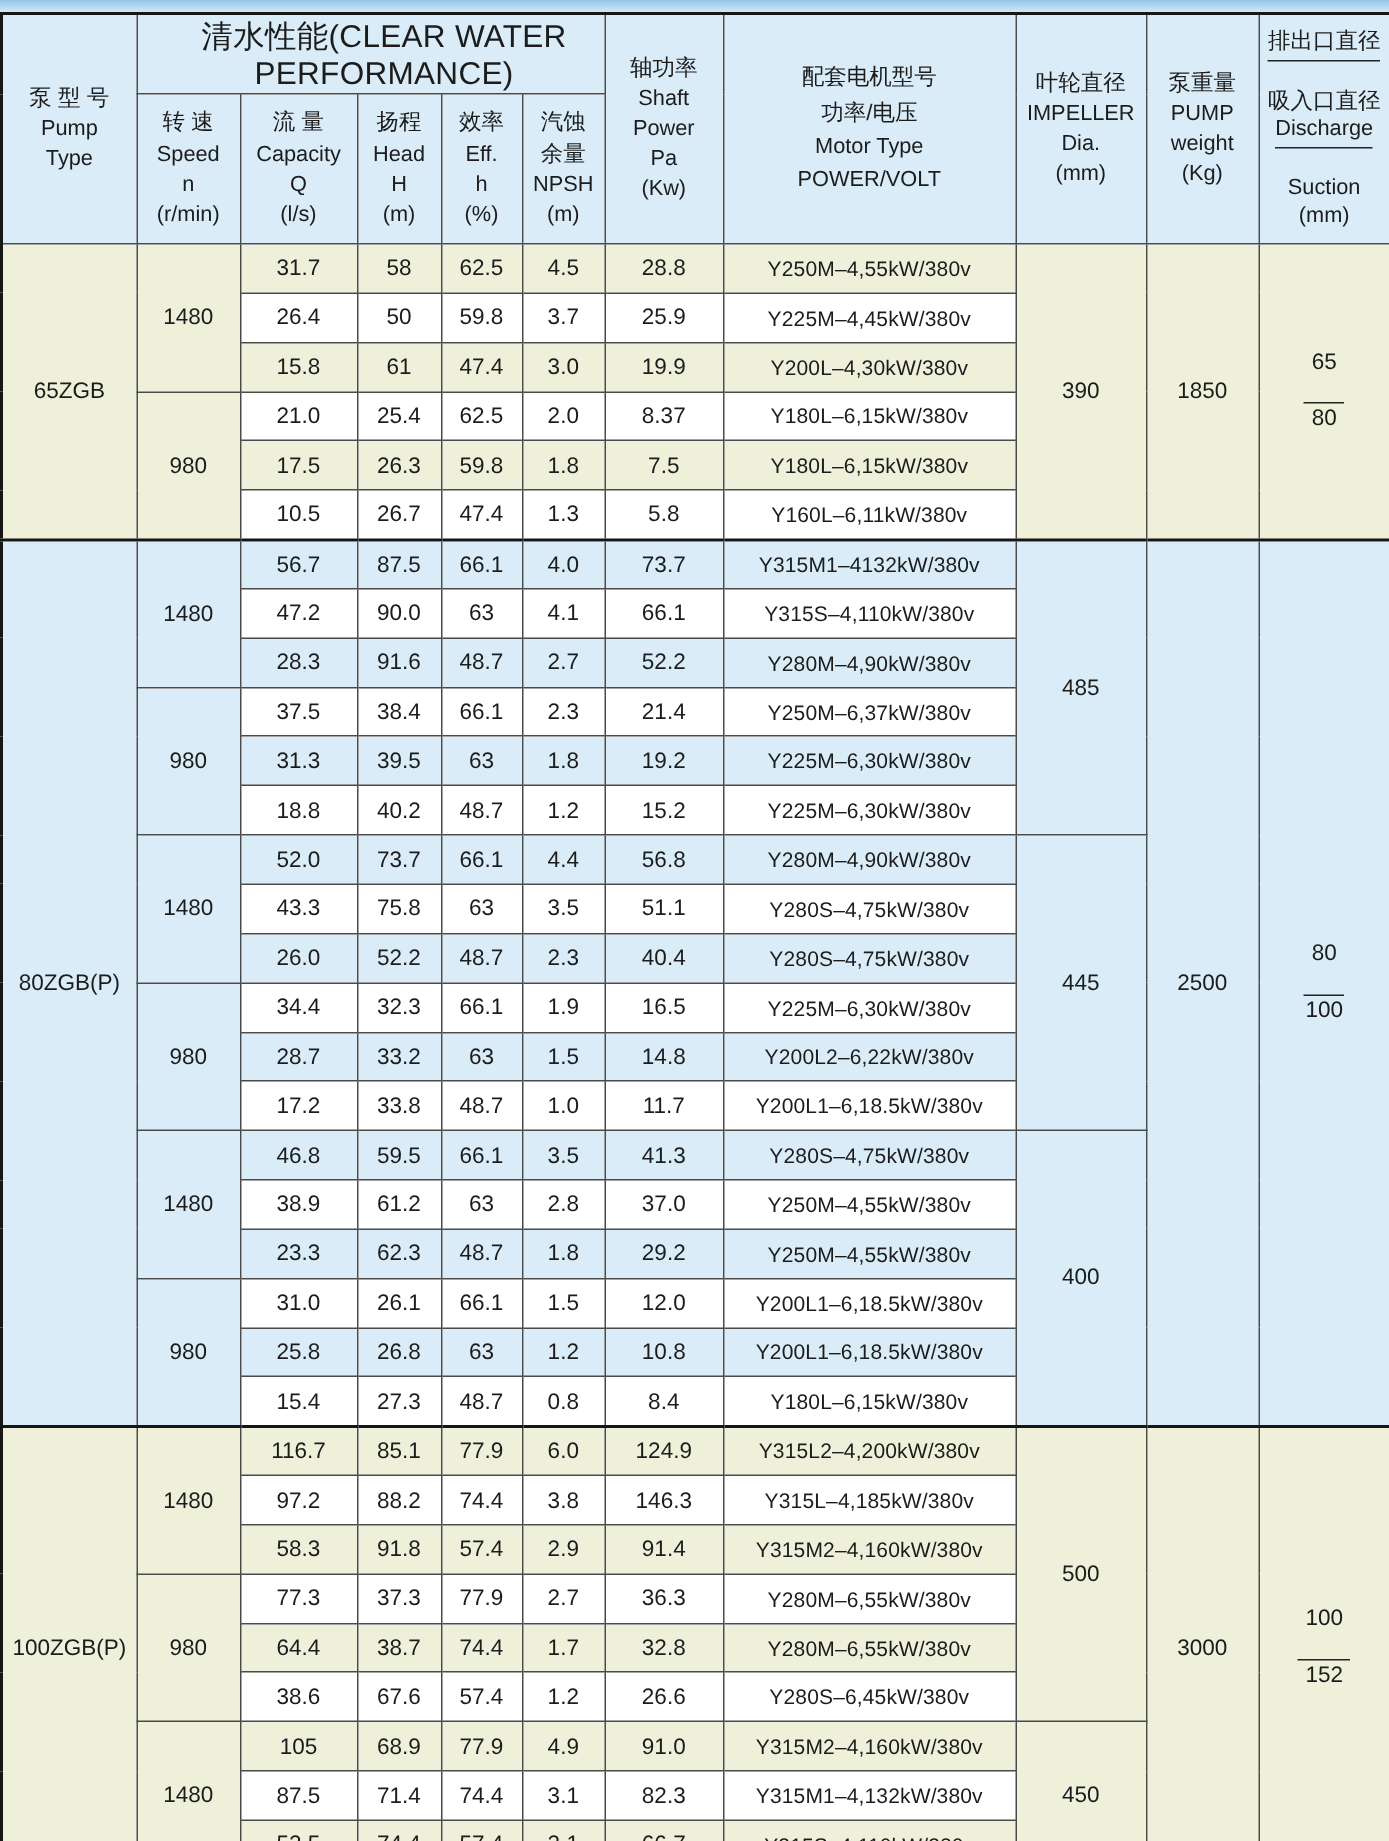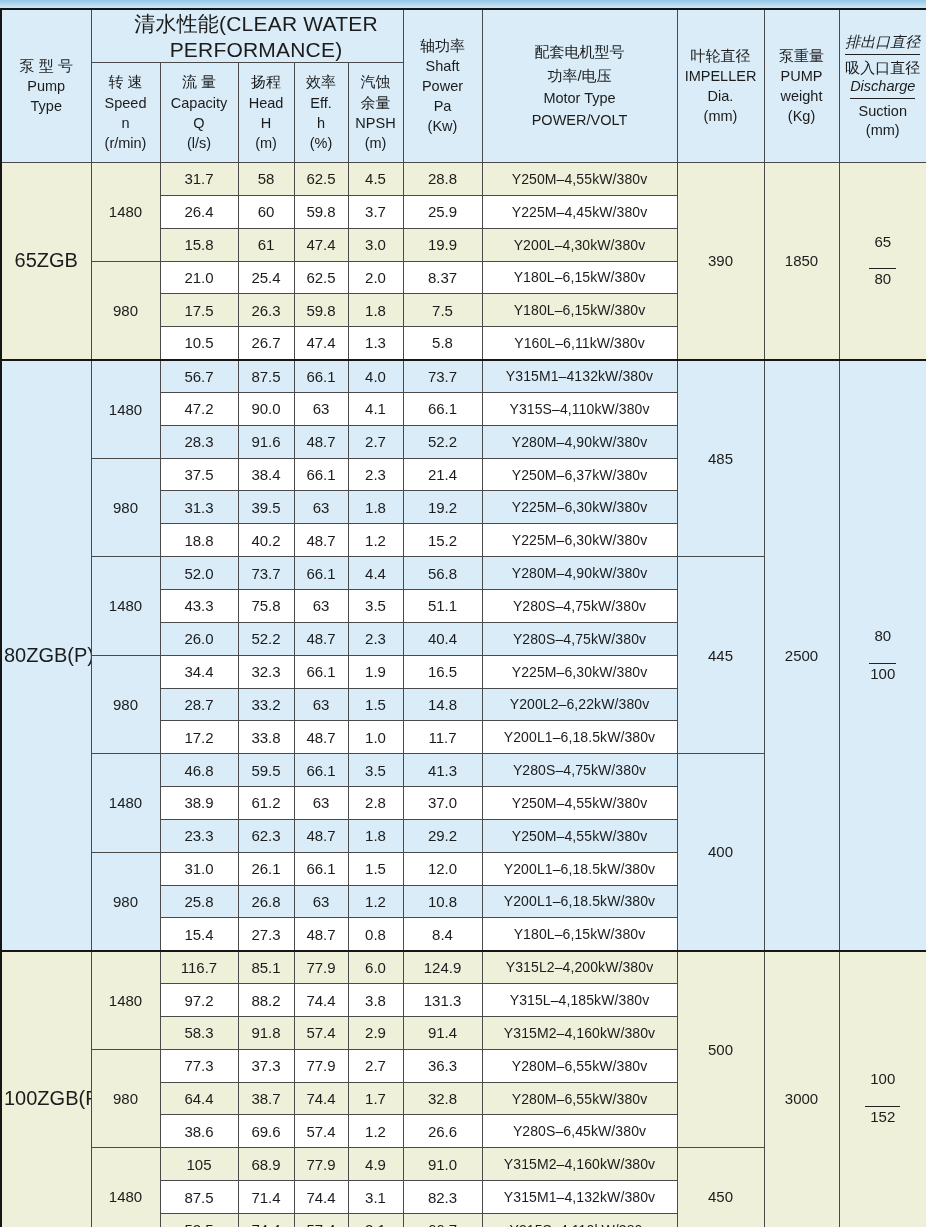--- a/index.html
+++ b/index.html
@@ -37,28 +37,28 @@
   .hline.zh { font-size:15px; }
   .motor-h .hline { line-height:1.55; }
 
   .cream { background:#eef0da; }
   .blue  { background:#d9ecf8; }
   .white { background:#ffffff; }
 
   tr.block-start td { border-top:2.5px solid #161616; }
 
   td.motor { font-size:14px; letter-spacing:0.1px; }
-  td.pump  { font-size:20px;margin-left:41px; }
+  td.pump  { font-size:15px;margin-left:41px; }
 
   .frac { display:inline-block; line-height:1.25; font-size:15px; }
   .frac .ftop { display:block; border-bottom:1.4px solid #222; padding:0 5px 17px; }
   .frac .fbot { display:block; padding-top:1px; }
 
   .frachdr .hline { line-height:1.3; }
-  .u { display:inline-block; border-bottom:1.3px solid #222; padding-bottom:2px; margin-bottom:3px;font-style:italic; }
+  .u { display:inline-block; border-bottom:1.3px solid #222; padding-bottom:2px; margin-bottom:17px; }
 </style>
 </head>
 <body>
 
 <div class="top-band"></div>
 
 <table class="spec">
   <colgroup>
     <col style="width:90px">
       <col style="width:69px">
@@ -155,21 +155,21 @@
         <td class="cream">62.5</td>
         <td class="cream">4.5</td>
         <td class="cream">28.8</td>
         <td class="cream motor">Y250M–4,55kW/380v</td>
         <td class="cream" rowspan="6">390</td>
         <td class="cream" rowspan="6">1850</td>
         <td class="cream" rowspan="6"><span class="frac"><span class="ftop">65</span><span class="fbot">80</span></span></td>
       </tr>
       <tr>
         <td class="white">26.4</td>
-        <td class="white">60</td>
+        <td class="white">50</td>
         <td class="white">59.8</td>
         <td class="white">3.7</td>
         <td class="white">25.9</td>
         <td class="white motor">Y225M–4,45kW/380v</td>
       </tr>
       <tr>
         <td class="cream">15.8</td>
         <td class="cream">61</td>
         <td class="cream">47.4</td>
         <td class="cream">3.0</td>
@@ -368,21 +368,21 @@
         <td class="cream motor">Y315L2–4,200kW/380v</td>
         <td class="cream" rowspan="6">500</td>
         <td class="cream" rowspan="9">3000</td>
         <td class="cream" rowspan="9"><span class="frac"><span class="ftop">100</span><span class="fbot">152</span></span></td>
       </tr>
       <tr>
         <td class="white">97.2</td>
         <td class="white">88.2</td>
         <td class="white">74.4</td>
         <td class="white">3.8</td>
-        <td class="white">131.3</td>
+        <td class="white">146.3</td>
         <td class="white motor">Y315L–4,185kW/380v</td>
       </tr>
       <tr>
         <td class="cream">58.3</td>
         <td class="cream">91.8</td>
         <td class="cream">57.4</td>
         <td class="cream">2.9</td>
         <td class="cream">91.4</td>
         <td class="cream motor">Y315M2–4,160kW/380v</td>
       </tr>
@@ -398,21 +398,21 @@
       <tr>
         <td class="cream">64.4</td>
         <td class="cream">38.7</td>
         <td class="cream">74.4</td>
         <td class="cream">1.7</td>
         <td class="cream">32.8</td>
         <td class="cream motor">Y280M–6,55kW/380v</td>
       </tr>
       <tr>
         <td class="white">38.6</td>
-        <td class="white">69.6</td>
+        <td class="white">67.6</td>
         <td class="white">57.4</td>
         <td class="white">1.2</td>
         <td class="white">26.6</td>
         <td class="white motor">Y280S–6,45kW/380v</td>
       </tr>
       <tr>
         <td class="cream" rowspan="3">1480</td>
         <td class="cream">105</td>
         <td class="cream">68.9</td>
         <td class="cream">77.9</td>

